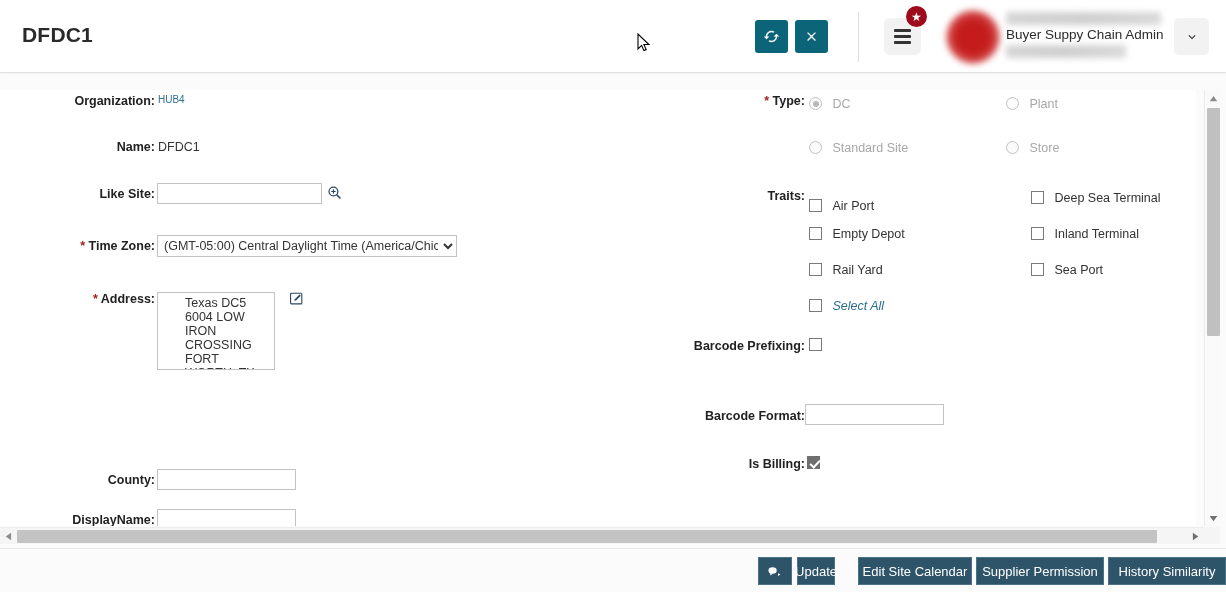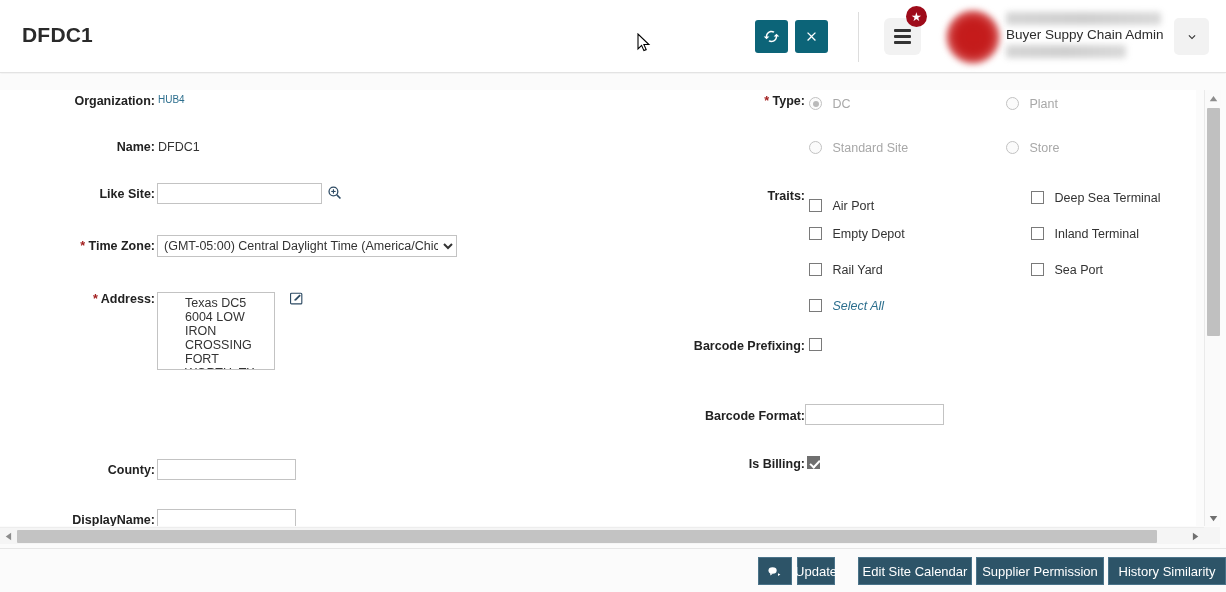--- a/index.html
+++ b/index.html
@@ -322,21 +322,21 @@
 FORT WORTH, TX 76105
 US</textarea>
         <span class="icon-btn" style="position:absolute;left:289px;top:3px;">
           <svg width="15" height="15" viewBox="0 0 24 24">
             <rect x="2.5" y="3.5" width="18" height="17" fill="none" stroke="#2d4a63" stroke-width="1.8" rx="1.5"></rect>
             <path fill="#2d4a63" d="M16.8 5.4l2.1 2.1-7.6 7.6-2.6.5.5-2.6z"></path>
           </svg>
         </span>
       </div>
 
-      <div class="row" style="height:25px;top:185px;text-decoration:underline;">
+      <div class="row" style="height:25px;top:195px;text-decoration:underline;">
         <div class="lbl" style="right:445px;top:5px;">County:</div>
         <input class="txt" style="position: absolute; left: 157px; top: 1px; width: 139px;" value="">
       </div>
 
       <div class="row" style="height:25px;top:210px;">
         <div class="lbl" style="right:445px;top:5px;">DisplayName:</div>
         <input class="txt" style="position: absolute; left: 157px; top: 1px; width: 139px;" value="">
       </div>
 
     </div>

